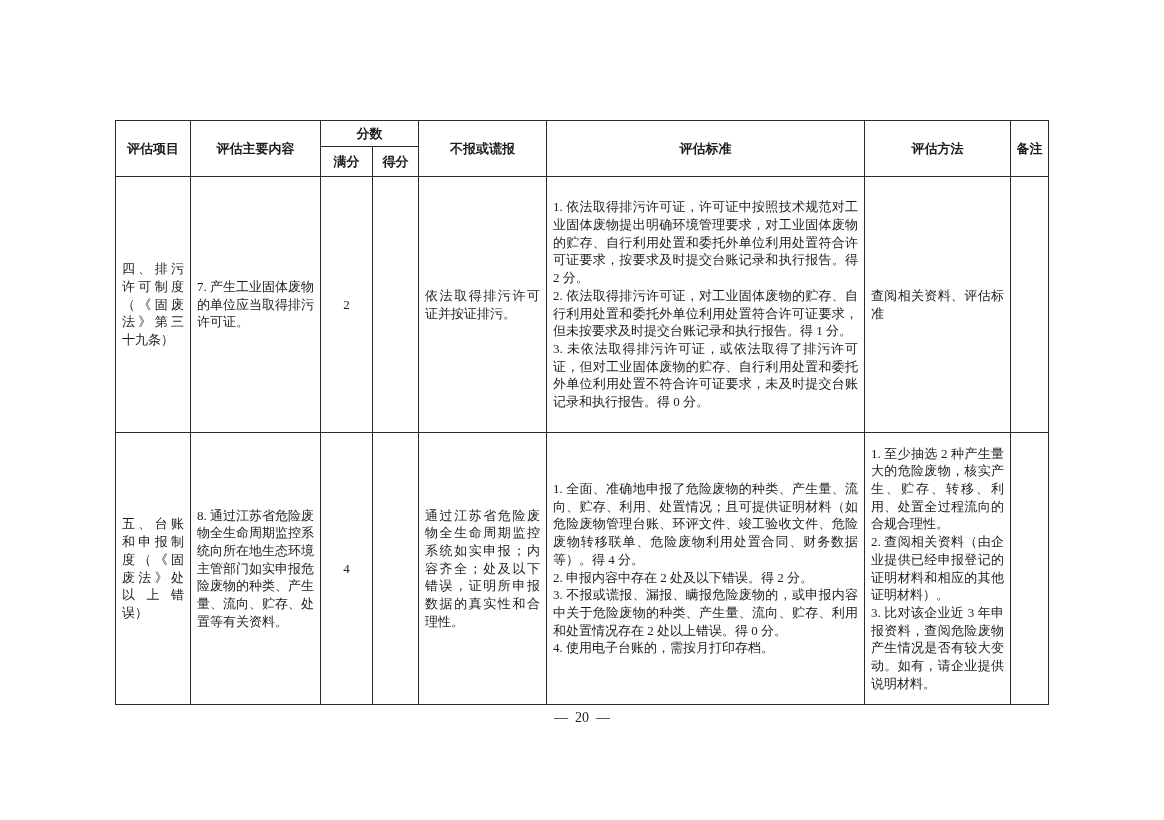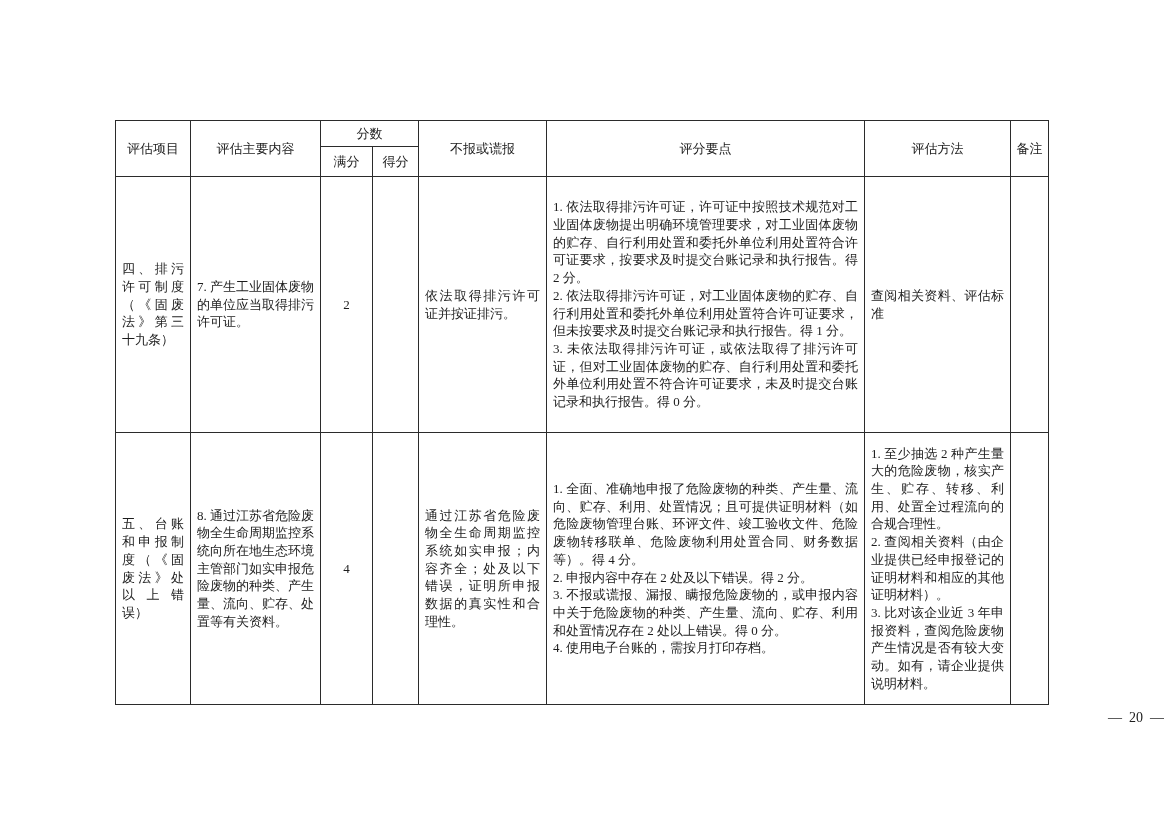--- a/index.html
+++ b/index.html
@@ -24,38 +24,38 @@
   }
   .eval th, .eval td {
     border:1px solid #2b2b2b;
     font-size:13px;
     line-height:1.36;
     padding:4px 6px;
     vertical-align:middle;
     word-break:break-all;
   }
   .eval th {
-    font-weight:normal;
+    font-weight:bold;
     text-align:center;
     padding:2px 2px;
     margin-top:21px;
   }
   .pre  { white-space:pre-line; }
   .vtop { vertical-align:top; }
   .ctr  { text-align:center; }
   .just { text-align:justify; text-justify:inter-character; }
   tr.hdr1 { height:26px; }
   tr.hdr2 { height:30px; }
   tr.row1 { height:256px; }
   tr.row2 { height:272px; }
   .page-num {
     position:absolute;
     top:710px; left:0;
     width:100%;
-    text-align:right;
+    text-align:center;
     font-size:14px;
     white-space:pre;
   }
 </style>
 </head>
 <body>
 
 <div class="sheet">
 
   <table class="eval">
@@ -69,21 +69,21 @@
       <col style="width:146px">
       <col style="width:38px">
     </colgroup>
 
     <tbody>
         <tr class="hdr1">
       <th rowspan="2">评估项目</th>
       <th rowspan="2">评估主要内容</th>
       <th colspan="2">分数</th>
       <th rowspan="2">不报或谎报</th>
-      <th rowspan="2">评分要点</th>
+      <th rowspan="2">评估标准</th>
       <th rowspan="2">评估方法</th>
       <th rowspan="2">备注</th>
     </tr>
     <tr class="hdr2">
       <th>满分</th>
       <th>得分</th>
     </tr>
 
     <tr class="row1">
       <td class="just">四、排污许可制度（《固废法》第三十九条）</td>

